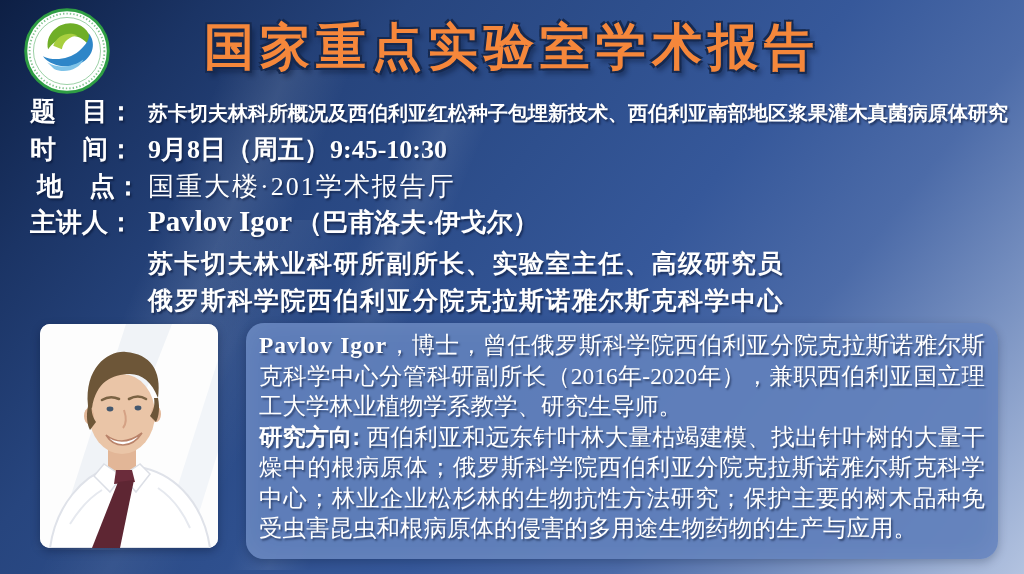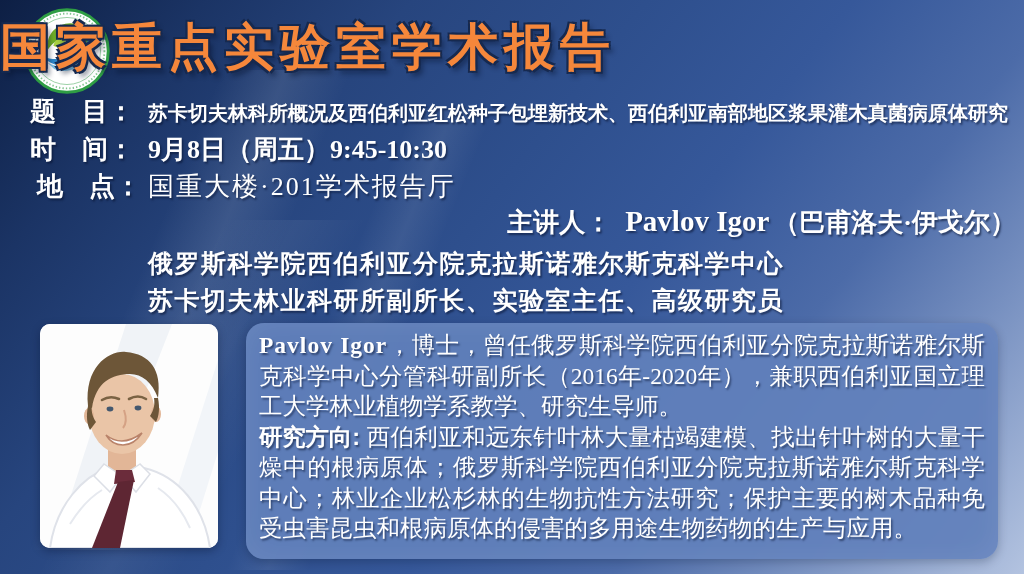--- a/index.html
+++ b/index.html
@@ -14,39 +14,39 @@
   .ray1{left:-120px;top:70px;width:620px;height:480px;
         background:linear-gradient(112deg,transparent 42%,rgba(255,255,255,0.10) 50%,transparent 58%);}
   .ray2{left:40px;top:110px;width:640px;height:460px;
         background:linear-gradient(112deg,transparent 45%,rgba(255,255,255,0.08) 50%,transparent 55%);}
   .ray3{left:-60px;top:220px;width:520px;height:360px;
         background:linear-gradient(118deg,transparent 40%,rgba(255,255,255,0.06) 50%,transparent 60%);}
 
   .logo{position:absolute;left:24px;top:8px;width:86px;height:86px;}
 
   .title{
-    position:absolute;left:0;right:0;top:14px;text-align:left;
+    position:absolute;left:0;right:0;top:14px;text-align:center;
     font-family:"DejaVu Sans","Liberation Sans",sans-serif;
     font-weight:bold;font-size:50px;letter-spacing:6px;color:#f5873b;
     text-shadow:-2px -2px 0 #16294f, 2px -2px 0 #16294f,
                 -2px 2px 0 #16294f, 2px 2px 0 #16294f, 4px 5px 5px rgba(5,15,40,.45);
     white-space:nowrap;
   }
 
   .info{position:absolute;left:30px;top:94px;right:8px;color:#fff;}
   .info .row{display:flex;align-items:baseline;white-space:nowrap;
     text-shadow:1.5px 2px 2px rgba(8,20,50,.6);}
   .info .label{flex:none;width:118px;font-size:26px;font-weight:bold;}
   .r-topic{height:38px;}
   .r-topic .val{font-family:"Liberation Sans","DejaVu Sans",sans-serif;font-weight:bold;font-size:20px;}
   .r-time{height:37px;}
   .r-time .val{font-size:26px;font-weight:bold;}
   .r-venue{height:36px;text-align:center;}
   .r-venue .val{font-size:26px;font-weight:normal;letter-spacing:2px;}
-  .r-speaker{height:42px;justify-content:flex-end;}
+  .r-speaker{height:42px;}
   .r-speaker .name{font-size:29px;font-weight:bold;margin-right:4px;}
   .r-speaker .cn{font-size:26px;font-weight:bold;}
   .affil{margin-left:118px;font-size:25px;font-weight:bold;letter-spacing:1.5px;
     height:37px;white-space:nowrap;text-shadow:1.5px 2px 2px rgba(8,20,50,.6);}
 
   .photo{
     position:absolute;left:40px;top:324px;width:178px;height:224px;
     border-radius:10px;overflow:hidden;background:#fdfdfd;
     box-shadow:0 3px 8px rgba(5,15,40,.35);
   }
@@ -99,22 +99,22 @@
     </div>
     <div class="row r-venue">
       <span class="label">地　点：</span>
       <span class="val">国重大楼·201学术报告厅</span>
     </div>
     <div class="row r-speaker">
       <span class="label">主讲人：</span>
       <span class="name">Pavlov Igor</span>
       <span class="cn">（巴甫洛夫·伊戈尔）</span>
     </div>
+    <div class="affil">苏卡切夫林业科研所副所长、实验室主任、高级研究员</div>
     <div class="affil">俄罗斯科学院西伯利亚分院克拉斯诺雅尔斯克科学中心</div>
-    <div class="affil">苏卡切夫林业科研所副所长、实验室主任、高级研究员</div>
   </div>
 
   <div class="photo">
     <svg viewBox="0 0 178 224">
       <rect width="178" height="224" fill="#fdfdfd"></rect>
       <path d="M14,224 L86,0 L132,0 L44,224 Z" fill="#f0f3f7"></path>
       <path d="M118,224 L178,36 L178,128 L148,224 Z" fill="#f2f5f9"></path>
       <path d="M10,224 C16,180 44,152 68,144 L104,144 C138,152 164,182 170,224 Z" fill="#ffffff" stroke="#dfe2e9" stroke-width="2"></path>
       <path d="M30,200 C40,184 52,172 62,166 M150,204 C142,186 130,172 118,164" fill="none" stroke="#e6e9ef" stroke-width="2"></path>
       <path d="M68,118 L96,118 L96,150 C86,158 78,158 68,150 Z" fill="#e2b697"></path>

